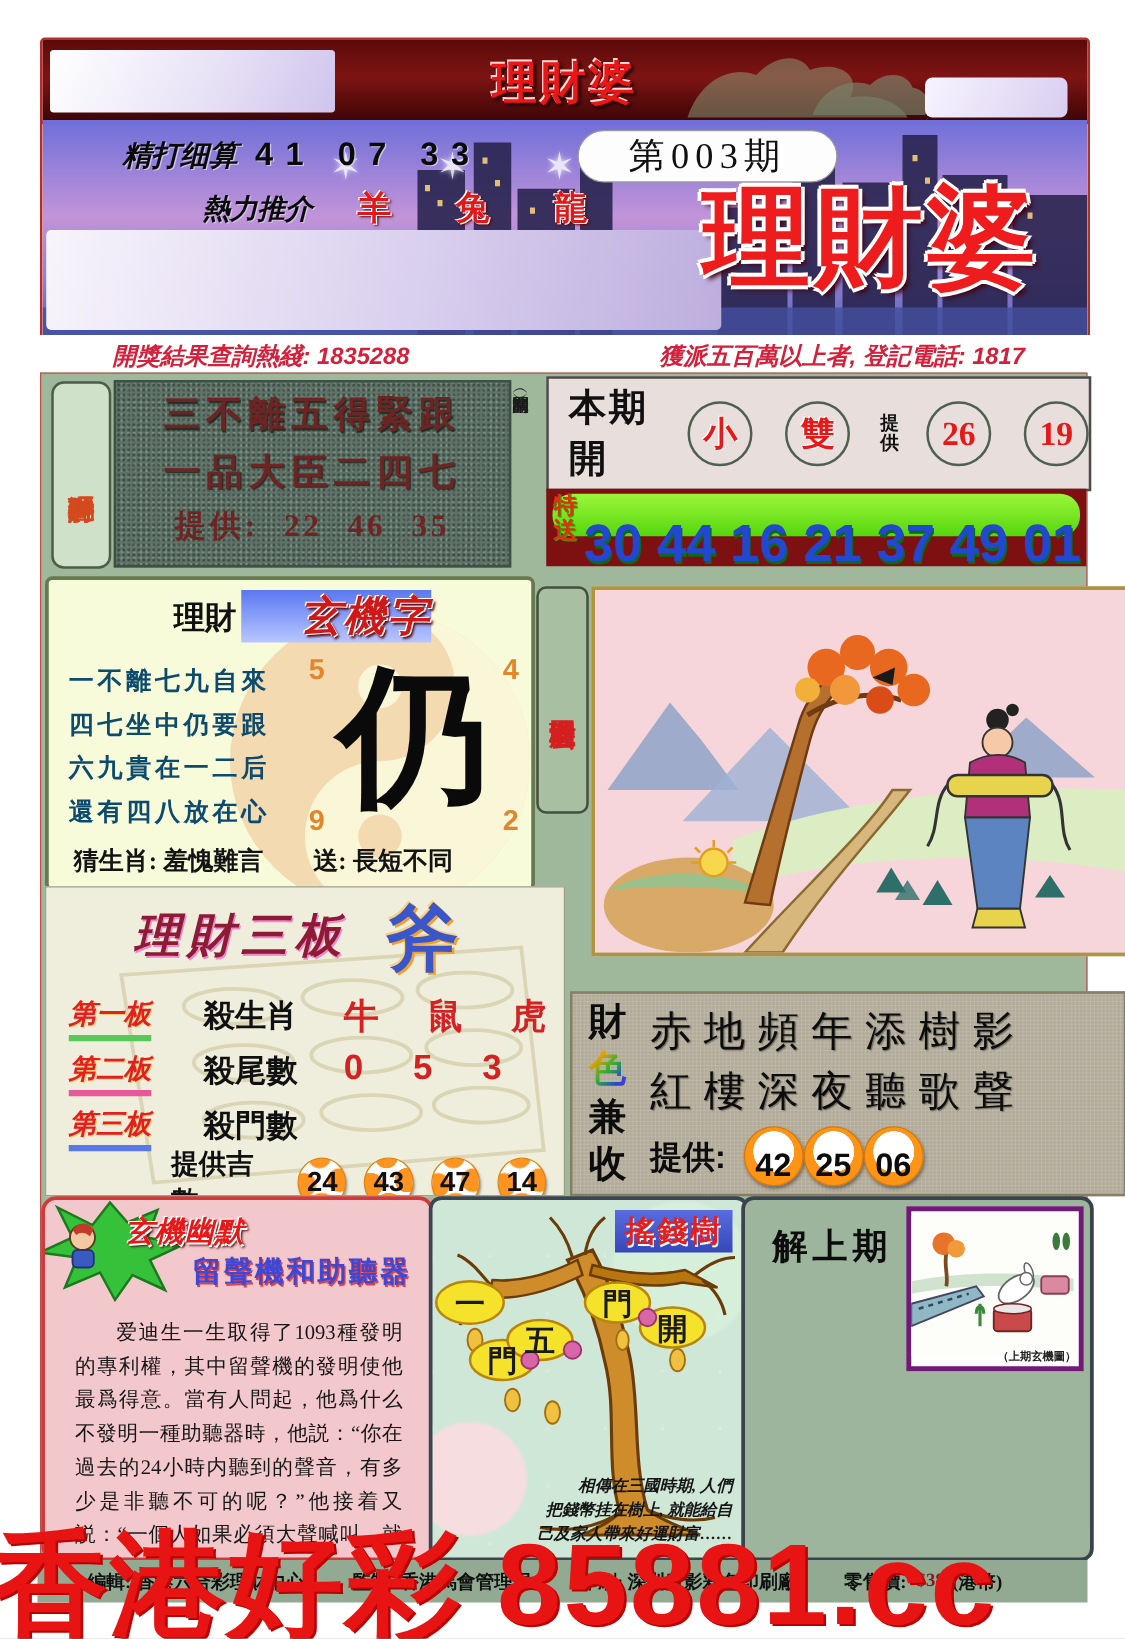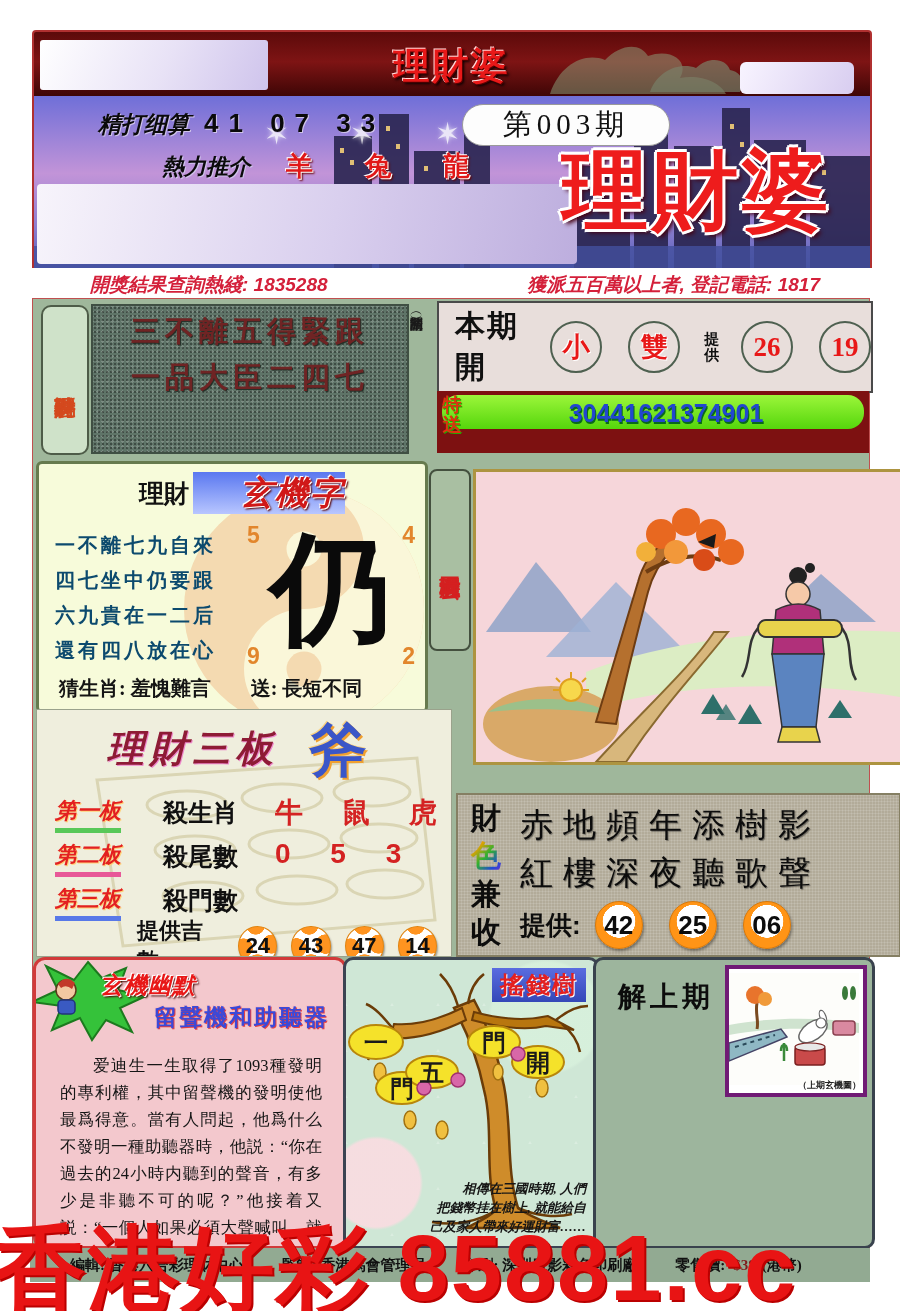--- a/index.html
+++ b/index.html
@@ -61,22 +61,22 @@
   .circle{width:48px;height:48px;border:2px solid #4e6050;border-radius:50%;display:flex;align-items:center;justify-content:center;flex:none}
   .circle .rchar{color:#e81818;font-weight:bold;font-size:27px;text-shadow:1px 1px 0 #fff,-1px -1px 0 #fff}
   .circle .rnum{color:#e81818;font-weight:bold;font-size:27px}
   .provmini{width:22px;font-size:15px;font-weight:bold;color:#101010;line-height:16px;text-align:center}
 
   .tesong{left:404px;top:92px;width:432px;height:62px;background:#7d1111}
   .tesong .strip{position:absolute;left:5px;top:4px;right:5px;height:34px;border-radius:16px;
                  background:linear-gradient(180deg,#9cf63a,#55d60c)}
   .tesong .lab{position:absolute;left:4px;top:4px;color:#e03010;font-weight:bold;font-size:19px;line-height:20px;
                text-shadow:1px 1px 0 #2a0;width:22px;text-align:center}
-  .tesong .nums{position:absolute;left:30px;top:8px;right:4px;display:flex;justify-content:center;
-                color:#2247d0;font-weight:bold;font-size:25px;text-shadow:1px 2px 0 #0a6a1a}
+  .tesong .nums{position:absolute;left:30px;top:20px;right:4px;display:flex;justify-content:space-between;
+                color:#2247d0;font-weight:bold;font-size:42px;text-shadow:1px 2px 0 #0a6a1a}
 
   
   .xzbox{left:3px;top:162px;width:386px;height:246px;background:#f7fbda;border:3px solid #667a4e;border-radius:6px;overflow:hidden}
   .xz-head{position:absolute;left:100px;top:8px;display:flex;align-items:center}
   .xz-head .pre{font-weight:bold;font-size:25px;color:#111}
   .xz-head .tbox{margin-left:4px;width:152px;height:42px;background:linear-gradient(180deg,#5a78f0,#b8c6ff);
                  display:flex;align-items:center;justify-content:flex-end}
   .xz-head .tbox span{color:#d01818;font-weight:bold;font-style:italic;font-size:33px;letter-spacing:2px;
                  text-shadow:1px 1px 0 #fff,-1px -1px 0 #fff,2px 2px 2px #500}
   .xz-poem{position:absolute;left:16px;top:64px;font-weight:bold;font-size:20px;line-height:35px;letter-spacing:3px;color:#0c4a6e}
@@ -117,24 +117,24 @@
   .caise{left:423px;top:494px;width:441px;height:160px;background:#b2ab99;border:2px solid #857f63;overflow:hidden;
          background-image:linear-gradient(rgba(255,255,255,.12) 1px,transparent 1px),linear-gradient(90deg,rgba(255,255,255,.12) 1px,transparent 1px);
          background-size:3px 3px}
   .cs-label{position:absolute;left:10px;top:4px;width:36px;text-align:center;font-weight:bold;font-size:30px;line-height:38px;color:#0c0c0c}
   .cs-label .rainbow{background:linear-gradient(135deg,#e81818,#f0a000,#30b030,#2048d8,#a020c0);
                      -webkit-background-clip:text;background-clip:text;-webkit-text-fill-color:transparent;color:#c93a8c}
   .cs-line{position:absolute;left:62px;font-weight:normal;font-size:33px;letter-spacing:10px;color:#0c0c0c;white-space:nowrap;
            text-shadow:1px 1px 1px rgba(0,0,0,.4)}
   .cs-prov{position:absolute;left:62px;top:106px;display:flex;align-items:center}
   .cs-prov .lab{font-weight:bold;font-size:26px;color:#0c0c0c;margin-right:14px}
-  .oball{width:46px;height:46px;border-radius:50%;margin-right:26px;flex:none;
+  .oball{width:46px;height:46px;border-radius:50%;flex:none;
          background:radial-gradient(circle at 50% 42%,#ffffff 0 46%,#ff9416 47% 100%);
          border:1px solid #d87808;box-shadow:1px 2px 3px rgba(0,0,0,.4);
-         display:flex;align-items:center;justify-content:center;font-weight:bold;font-size:26px;color:#0c0c0c}
+         display:flex;align-items:flex-end;justify-content:center;font-weight:bold;font-size:26px;color:#0c0c0c}
 
   
   .humor{left:0;top:658px;width:308px;height:286px;background:#f3c8cd;border:3px solid #d23a3a;border-radius:12px;overflow:hidden}
   .humor .badge{position:absolute;left:64px;top:10px;color:#e81818;font-weight:bold;font-style:italic;font-size:23px;
                 text-shadow:1px 1px 0 #fff,-1px -1px 0 #fff,2px 2px 2px #400;letter-spacing:1px}
   .humor .title{position:absolute;left:118px;top:42px;color:#3b49d8;font-weight:bold;font-size:23px;letter-spacing:2px;
                 text-shadow:1px 1px 0 #e84040,-1px -1px 0 #f8c0c0}
   .humor .body{position:absolute;left:12px;right:10px;top:80px;color:#161616;font-size:16.5px;line-height:27px;text-align:justify}
   .humor .body p{margin:12px;text-indent:2em}
 
@@ -233,20 +233,21 @@
   <span class="l">開獎結果查詢熱綫:  1835288</span>
   <span class="r">獲派五百萬以上者, 登記電話:  1817</span>
 </div>
 
 <div class="abs panel">
 
   <div class="abs temashi-label vtext serif">理財特碼詩</div>
   <div class="abs granite serif">
     <div class="pline">三不離五得緊跟</div>
     <div class="pline">一品大臣二四七</div>
+    <div class="prov"><span>提供:</span><span>22</span><span>46</span><span>35</span></div>
   </div>
   <div class="abs scratch vtext">（請刮開塗層觀閱）</div>
 
   <div class="abs result serif">
     <span class="lab">本期開</span>
     <div class="circle" style="margin-left:14px">
         <span class="rchar">小</span>
       </div>
     <div class="circle" style="margin-left:26px">
         <span class="rchar">雙</span>

